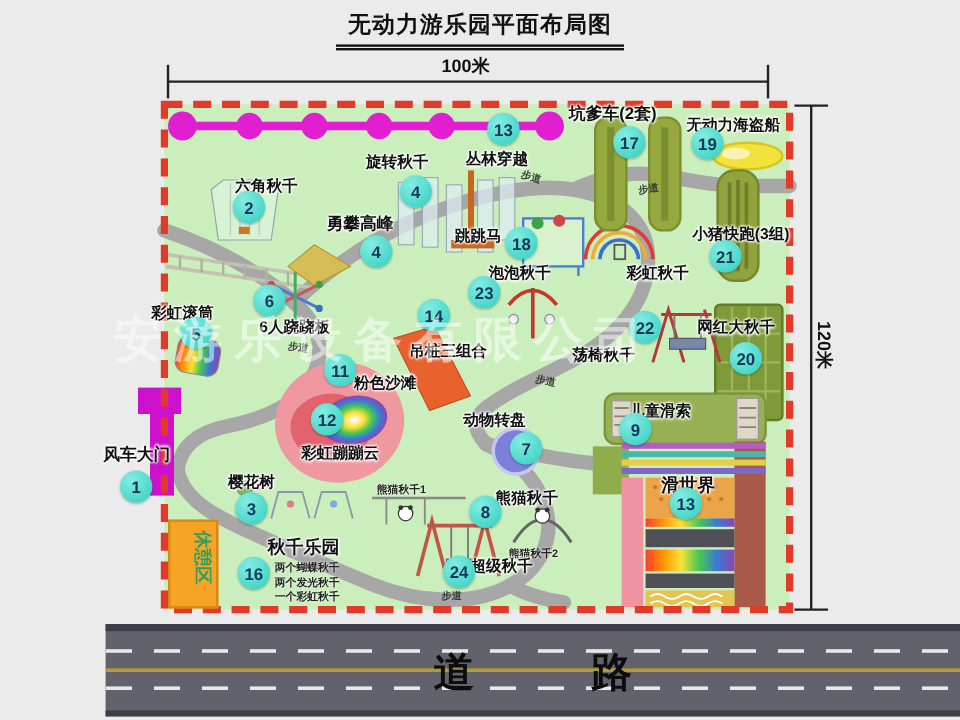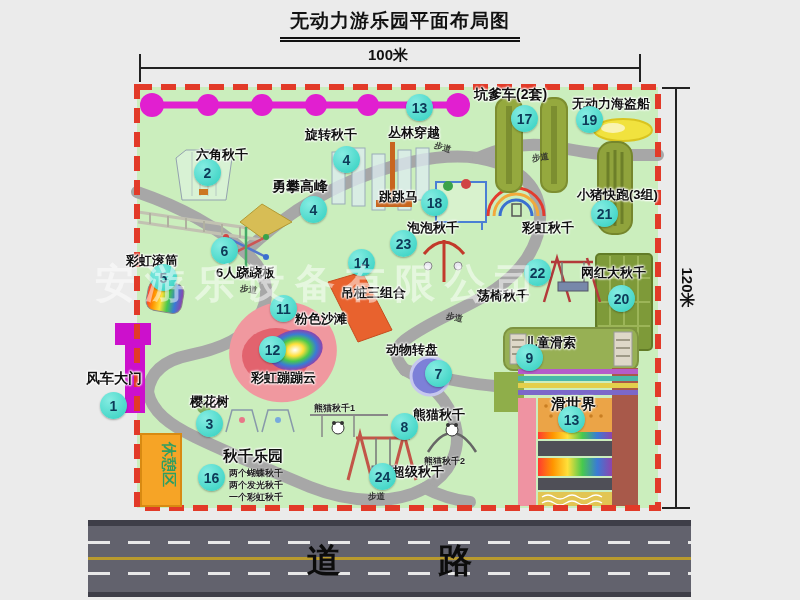--- a/index.html
+++ b/index.html
@@ -22,21 +22,21 @@
        justify-content:center;box-shadow:0 1px 2px rgba(0,0,0,.3);z-index:7;}
   .dim{position:absolute;font-weight:bold;font-size:15px;color:#111;z-index:6;white-space:nowrap;}
   .rest{position:absolute;left:140px;top:433px;width:38px;height:70px;background:#f6a426;
         border:2px solid #d88a12;z-index:5;}
   .rest span{position:absolute;left:4px;top:20px;font-weight:bold;font-size:15px;color:#2f9e62;
              transform:rotate(90deg);transform-origin:center;white-space:nowrap;}
   .watermark-co{position:absolute;left:95px;top:256px;font-size:40px;font-weight:bold;
                 color:rgba(255,255,255,0.5);letter-spacing:10px;z-index:8;white-space:nowrap;}
   .watermark-ph{position:absolute;left:178px;top:298px;font-size:40px;font-weight:bold;
                 color:rgba(255,255,255,0.45);letter-spacing:2px;z-index:8;white-space:nowrap;}
-  .road{position:absolute;left:88px;top:520px;width:603px;height:77px;background:#62626d;
+  .road{position:absolute;left:88px;top:520px;width:712px;height:77px;background:#62626d;
         border-top:6px solid #3e3e48;border-bottom:5px solid #3e3e48;box-sizing:border-box;z-index:4;}
   .road-dash{position:absolute;left:0;width:100%;height:3px;
         background:repeating-linear-gradient(90deg,#e8e8e8 0 22px,transparent 22px 40px);}
   .d1{top:15px;} .d2{top:46px;}
   .road-yellow{position:absolute;left:0;top:31px;width:100%;height:3px;background:#b89a2e;}
   .road-label{position:absolute;left:0;top:12px;width:100%;text-align:center;font-size:34px;
         font-weight:bold;color:#0c0c0c;letter-spacing:44px;text-indent:44px;}
   svg{position:absolute;left:0;top:0;z-index:2;}
 </style>
 </head>

